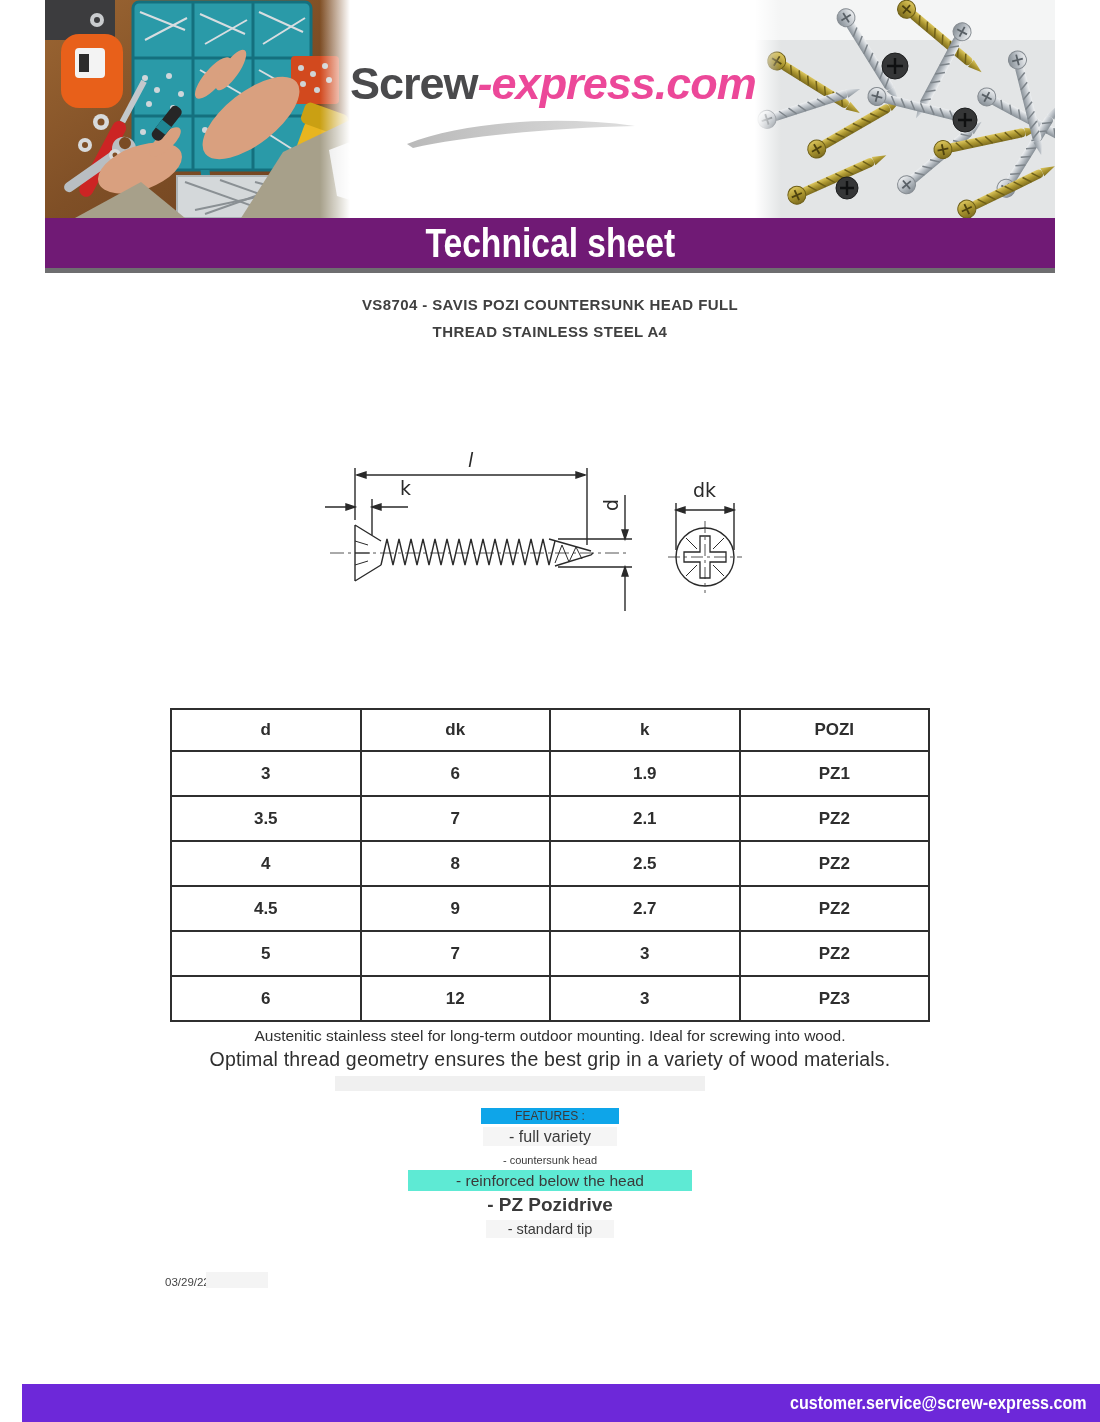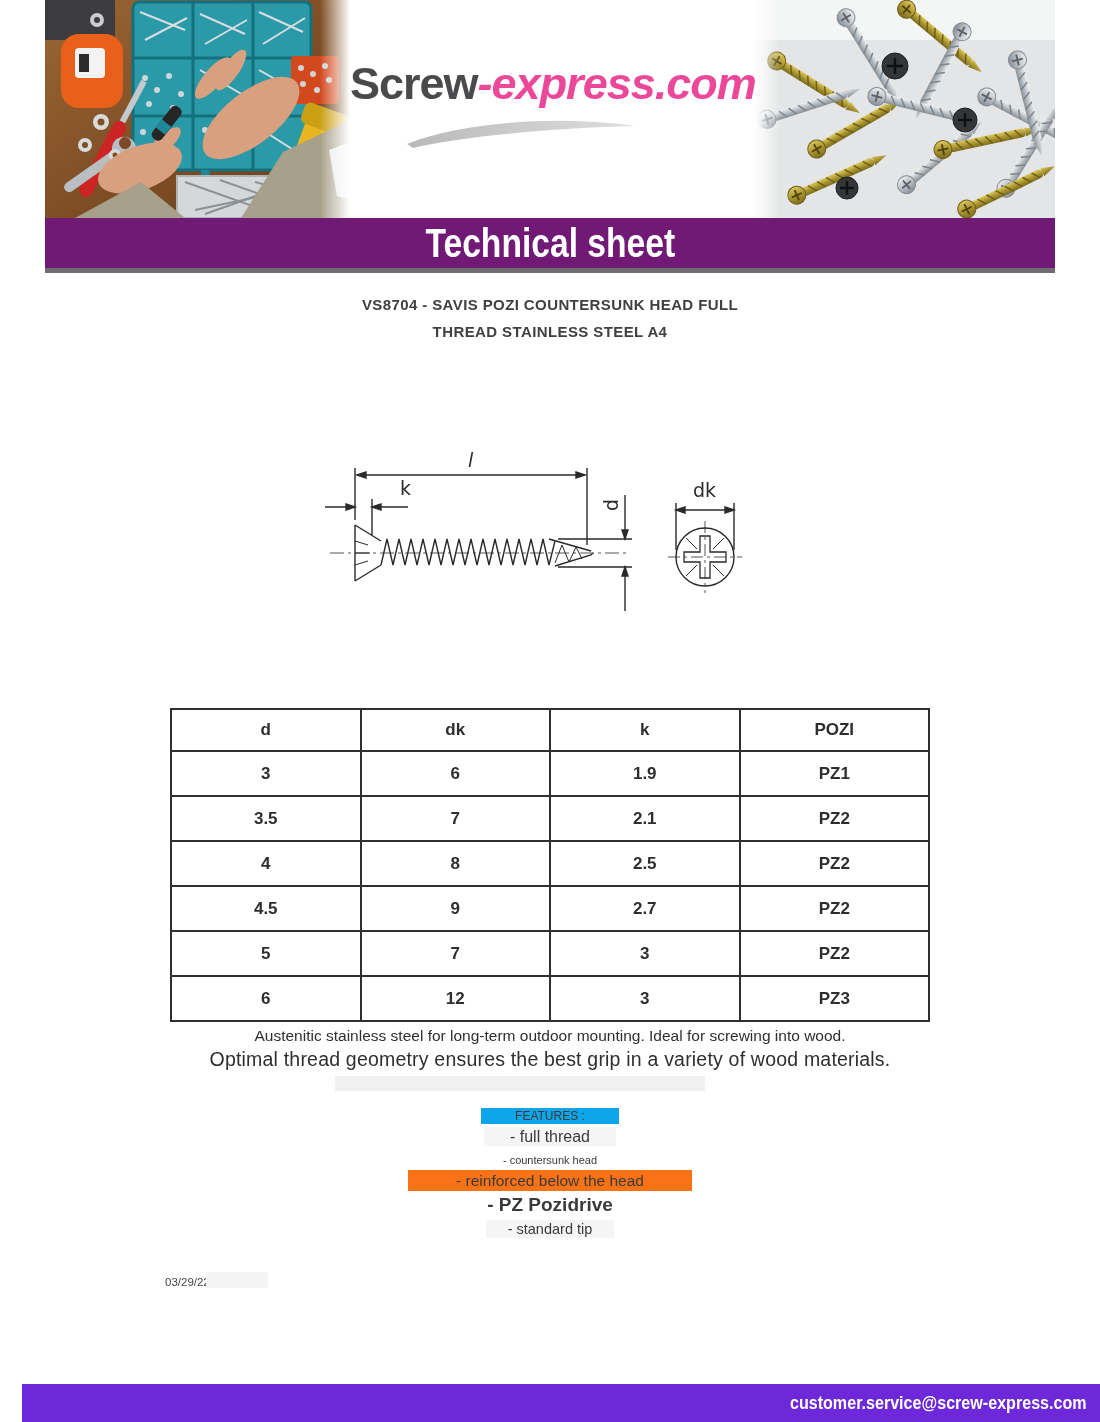--- a/index.html
+++ b/index.html
@@ -46,21 +46,21 @@
   .desc{position:absolute;left:0;top:1025px;width:1100px;text-align:center;color:#2f2f2f;}
   .desc-line1{font-size:15.5px;line-height:22px;}
   .desc-line2{font-size:19.5px;line-height:24px;letter-spacing:.2px;}
   .smudge{position:absolute;background:#f0f0f0;}
   
   .features{position:absolute;left:0;top:1106px;width:1100px;text-align:center;color:#3a3a3a;}
   .features div{margin-bottom:4px;}
   .feat-heading span{font-size:12px;background:#0ea5e9;padding:1px 34px;}
   .f-full span{font-size:16px;background:#f5f5f5;padding:1px 26px;}
   .f-counter span{font-size:11px;padding:1px 8px;}
-  .f-reinf span{font-size:15.5px;background:#f97316;padding:2px 48px;}
+  .f-reinf span{font-size:15.5px;background:#5eead4;padding:2px 48px;}
   .f-pz span{font-size:19px;font-weight:700;padding:1px 10px;}
   .f-tip span{font-size:14.5px;background:#f5f5f5;padding:1px 22px;}
   
   .date{position:absolute;left:165px;top:1276px;font-size:11.5px;color:#444;}
   .footer{
     position:absolute;left:22px;top:1384px;width:1078px;height:38px;background:#6d28d9;
     display:flex;align-items:center;justify-content:flex-end;
   }
   .footer-email{color:#ffffff;font-weight:700;font-size:17.5px;padding-right:14px;
     transform:scaleX(0.92);transform-origin:right center;}
@@ -375,21 +375,21 @@
   </table>
 
   <div class="desc">
     <div class="desc-line1">Austenitic stainless steel for long-term outdoor mounting. Ideal for screwing into wood.</div>
     <div class="desc-line2">Optimal thread geometry ensures the best grip in a variety of wood materials.</div>
   </div>
   <div class="smudge" style="left:335px;top:1076px;width:370px;height:15px;"></div>
 
   <div class="features">
     <div class="feat-heading"><span>FEATURES :</span></div>
-    <div class="f-full"><span>- full thread</span></div>
+    <div class="f-full"><span>- full variety</span></div>
     <div class="f-counter"><span>- countersunk head</span></div>
     <div class="f-reinf"><span>- reinforced below the head</span></div>
     <div class="f-pz"><span>- PZ Pozidrive</span></div>
     <div class="f-tip"><span>- standard tip</span></div>
   </div>
 
   <div class="date">03/29/22</div>
   <div class="smudge" style="left:206px;top:1272px;width:62px;height:16px;background:#f4f4f4;"></div>
 
   <div class="footer">

